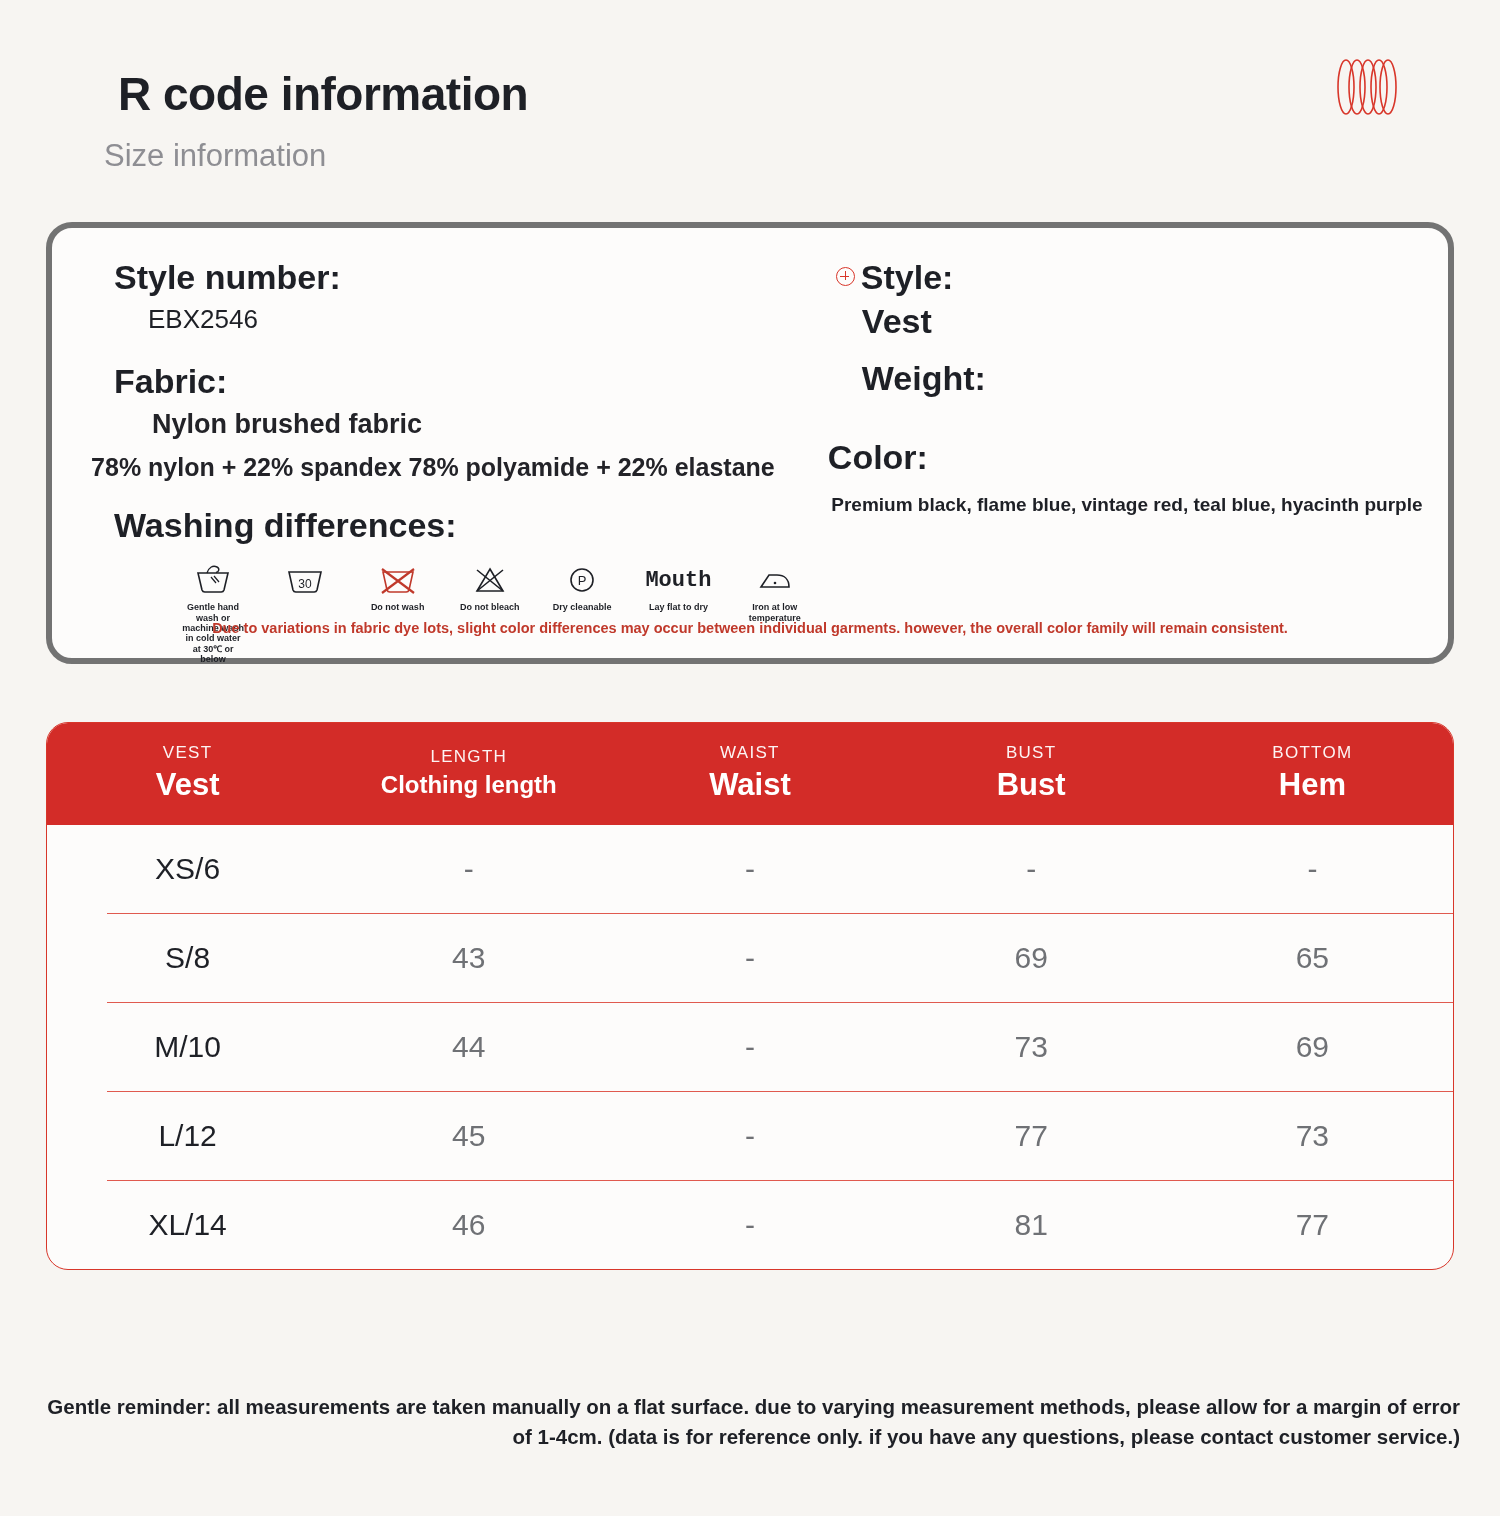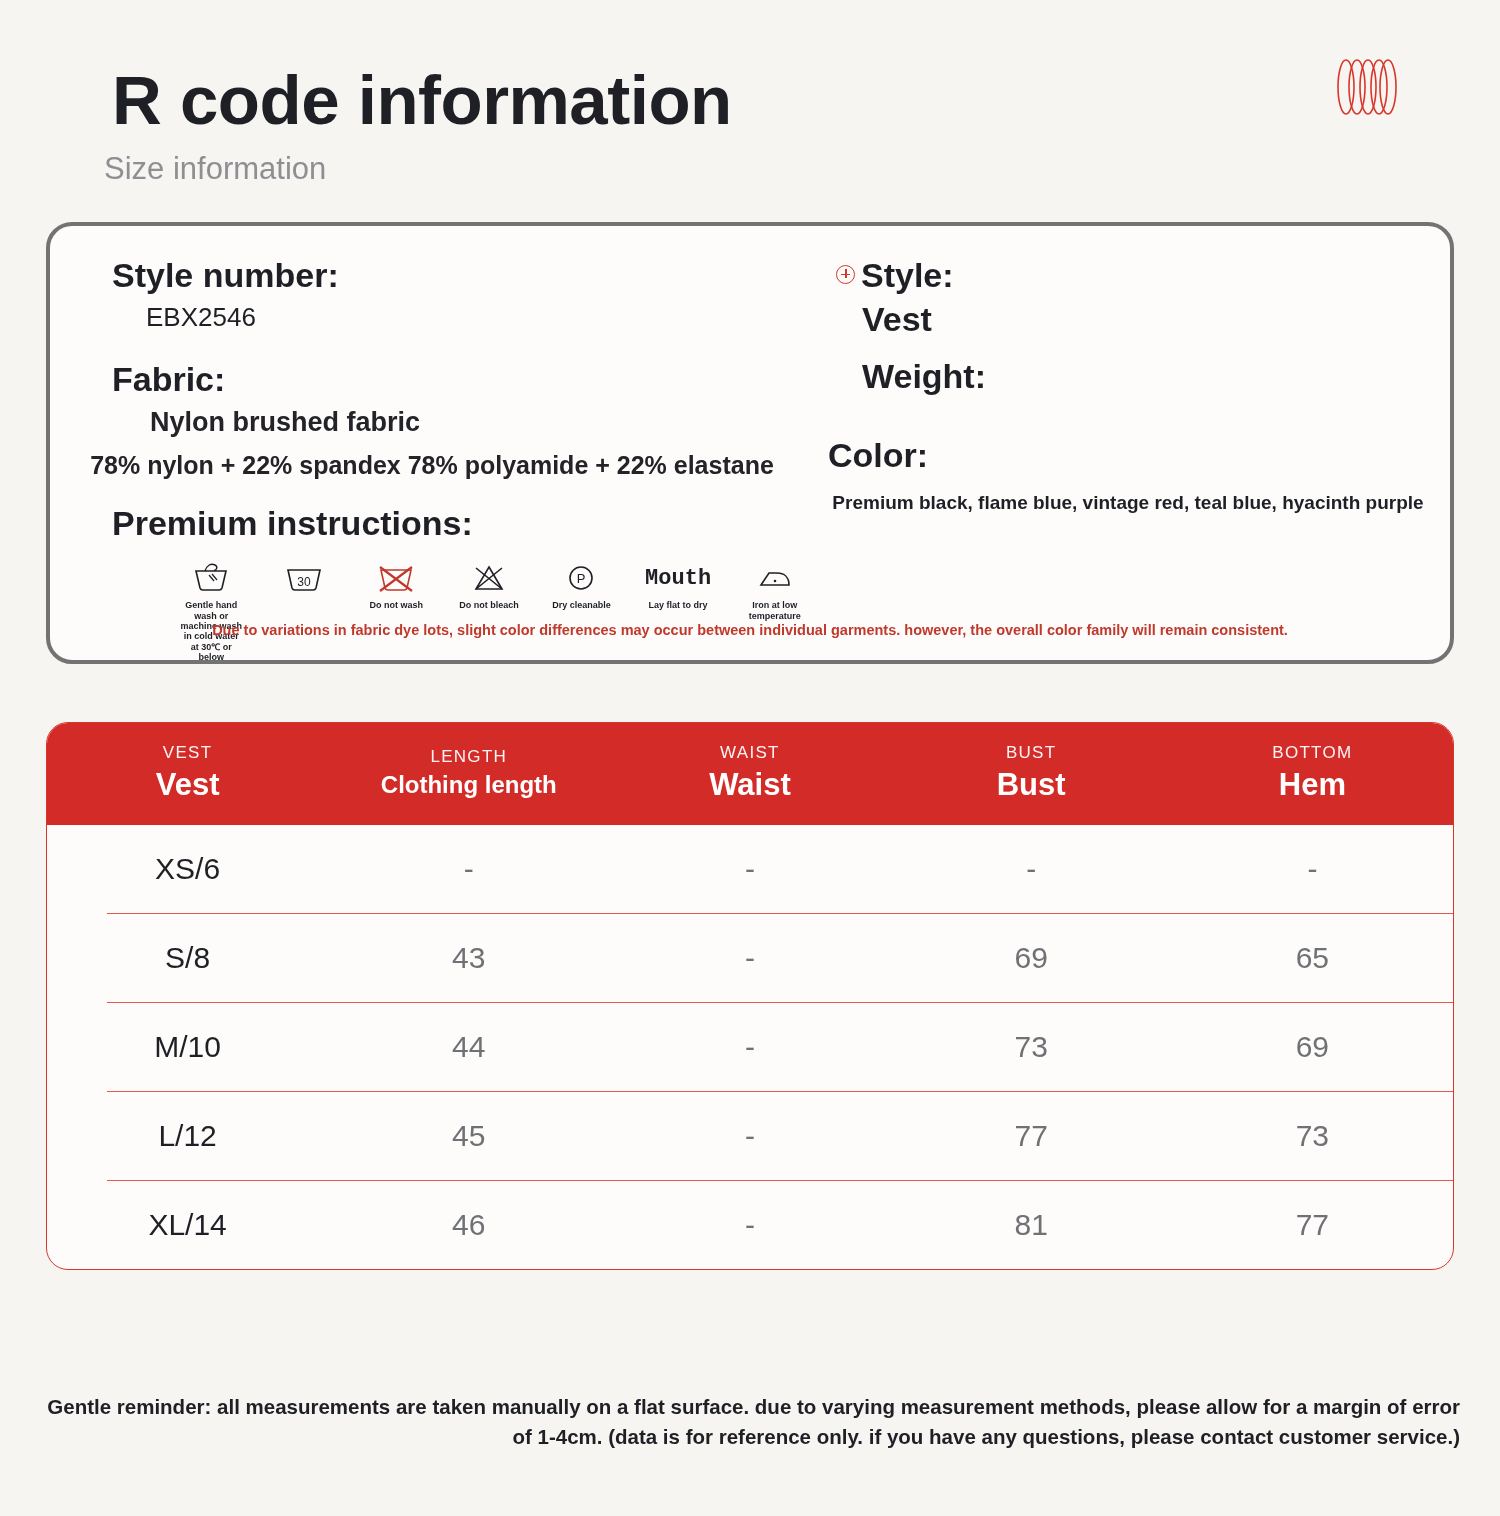--- a/index.html
+++ b/index.html
@@ -16,24 +16,24 @@
     position: relative;
     overflow: hidden;
   }
 
   
   .header {
     padding: 52px 0 0 100px;
     position: relative;
   }
   .page-title {
-    font-size: 69px;
+    font-size: 46px;
     font-weight: bold;
     letter-spacing: -0.5px;
-    margin: 12px;
+    margin: 18px;
     color: #1e2026;
     line-height: 1.08;
   }
   .page-subtitle {
     font-size: 31px;
     color: #8e8e93;
     margin: 8px 0 0 4px;
     font-weight: normal;
   }
   .brand-logo {
@@ -44,21 +44,21 @@
     height: 62px;
   }
 
   
   .info-card {
     position: absolute;
     left: 46px;
     top: 222px;
     width: 1408px;
     height: 442px;
-    border: 4px solid #737373;
+    border: 6px solid #737373;
     border-radius: 26px;
     background: #fdfcfb;
   }
   .info-grid {
     display: flex;
     width: 100%;
     height: 100%;
   }
   .info-left { width: 54%; position: relative; padding: 28px 0 0 0; }
   .info-right { width: 46%; position: relative; padding: 28px 0 0 0; }
@@ -253,21 +253,21 @@
   <div class="info-grid">
 
     <div class="info-left">
       <div class="label-lg style-number-label">Style number:</div>
       <div class="value-md style-number-value">EBX2546</div>
 
       <div class="label-lg fabric-label">Fabric:</div>
       <div class="fabric-value">Nylon brushed fabric</div>
       <div class="fabric-comp">78% nylon + 22% spandex 78% polyamide + 22% elastane</div>
 
-      <div class="label-lg washing-label">Premium instructions:</div>
+      <div class="label-lg washing-label">Washing differences:</div>
 
       <div class="wash-icons">
 
         <div class="wash-item">
           <div class="wash-glyph">
             <svg width="40" height="32" viewBox="0 0 40 32">
               <path d="M5 9 h30 l-4 17 a3 3 0 0 1 -3 2 h-16 a3 3 0 0 1 -3 -2 z" fill="none" stroke="#1e2026" stroke-width="1.6"></path>
               <path d="M14 9 c2 -6 6 -8 10 -6 c3 1.5 2 5 -1 5.5" fill="none" stroke="#1e2026" stroke-width="1.4"></path>
               <path d="M18 13 l5 6 M21 12 l5 6" stroke="#1e2026" stroke-width="1.2"></path>
             </svg>

